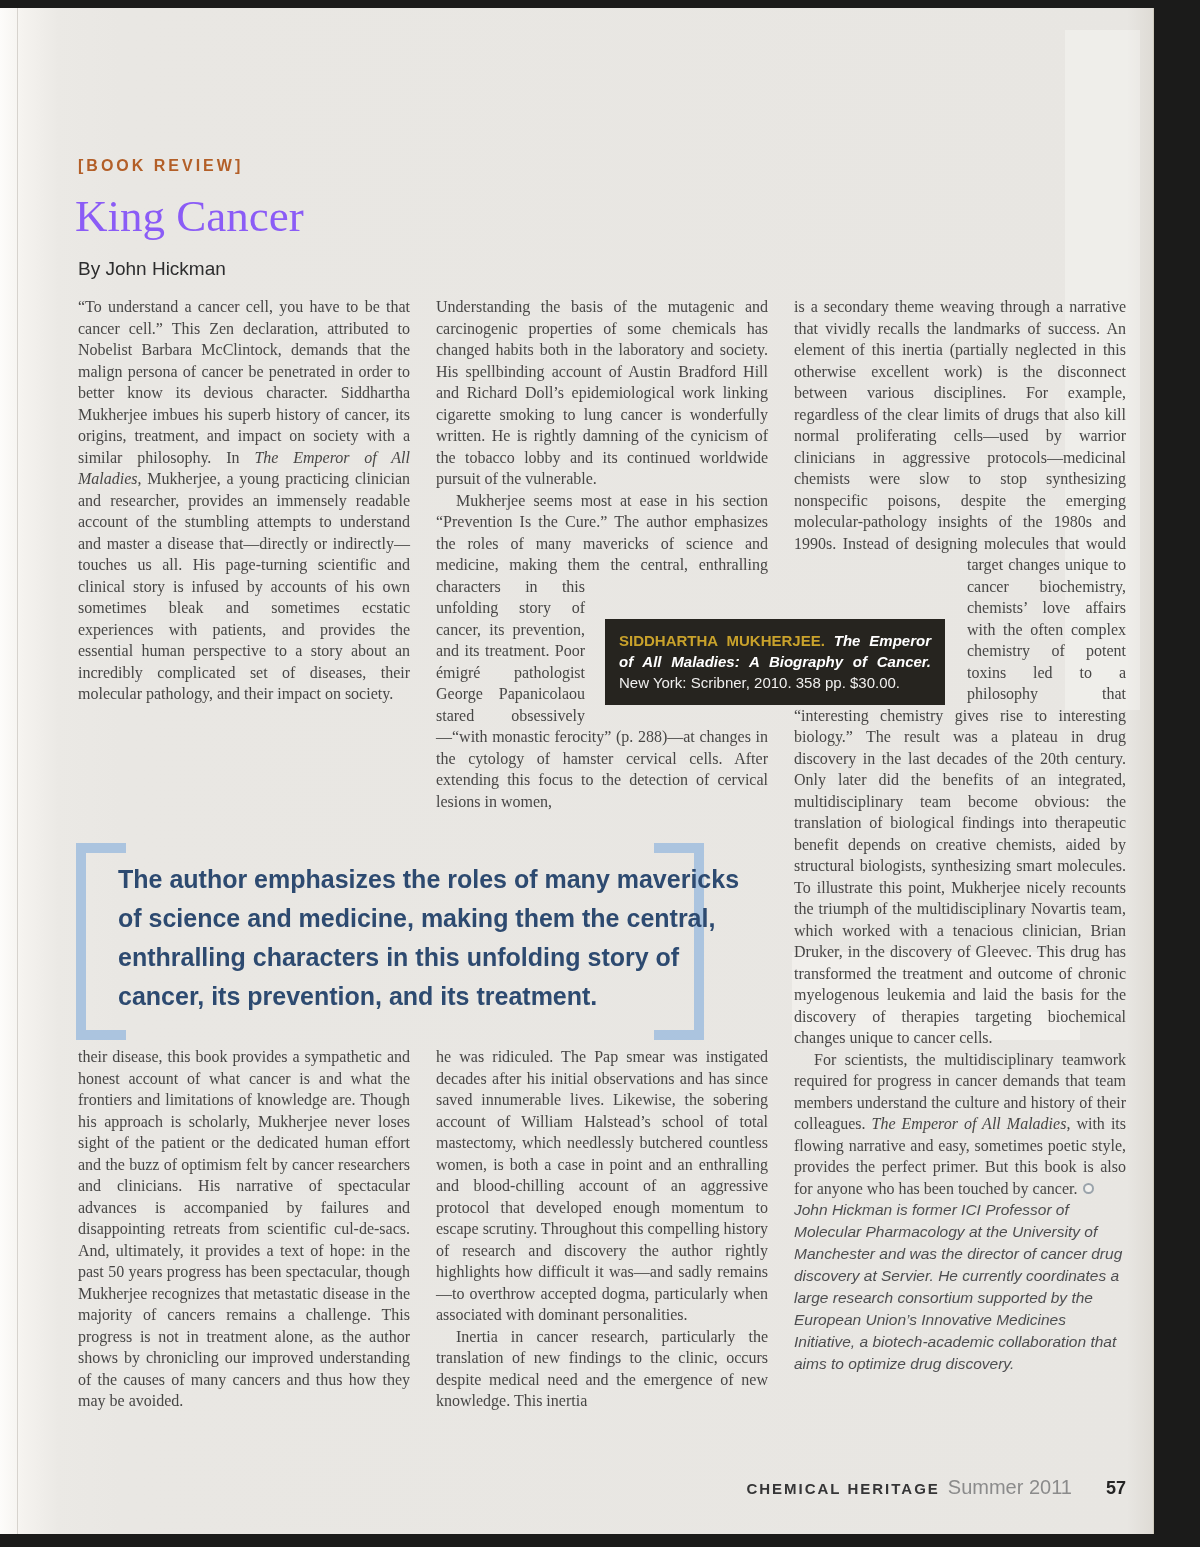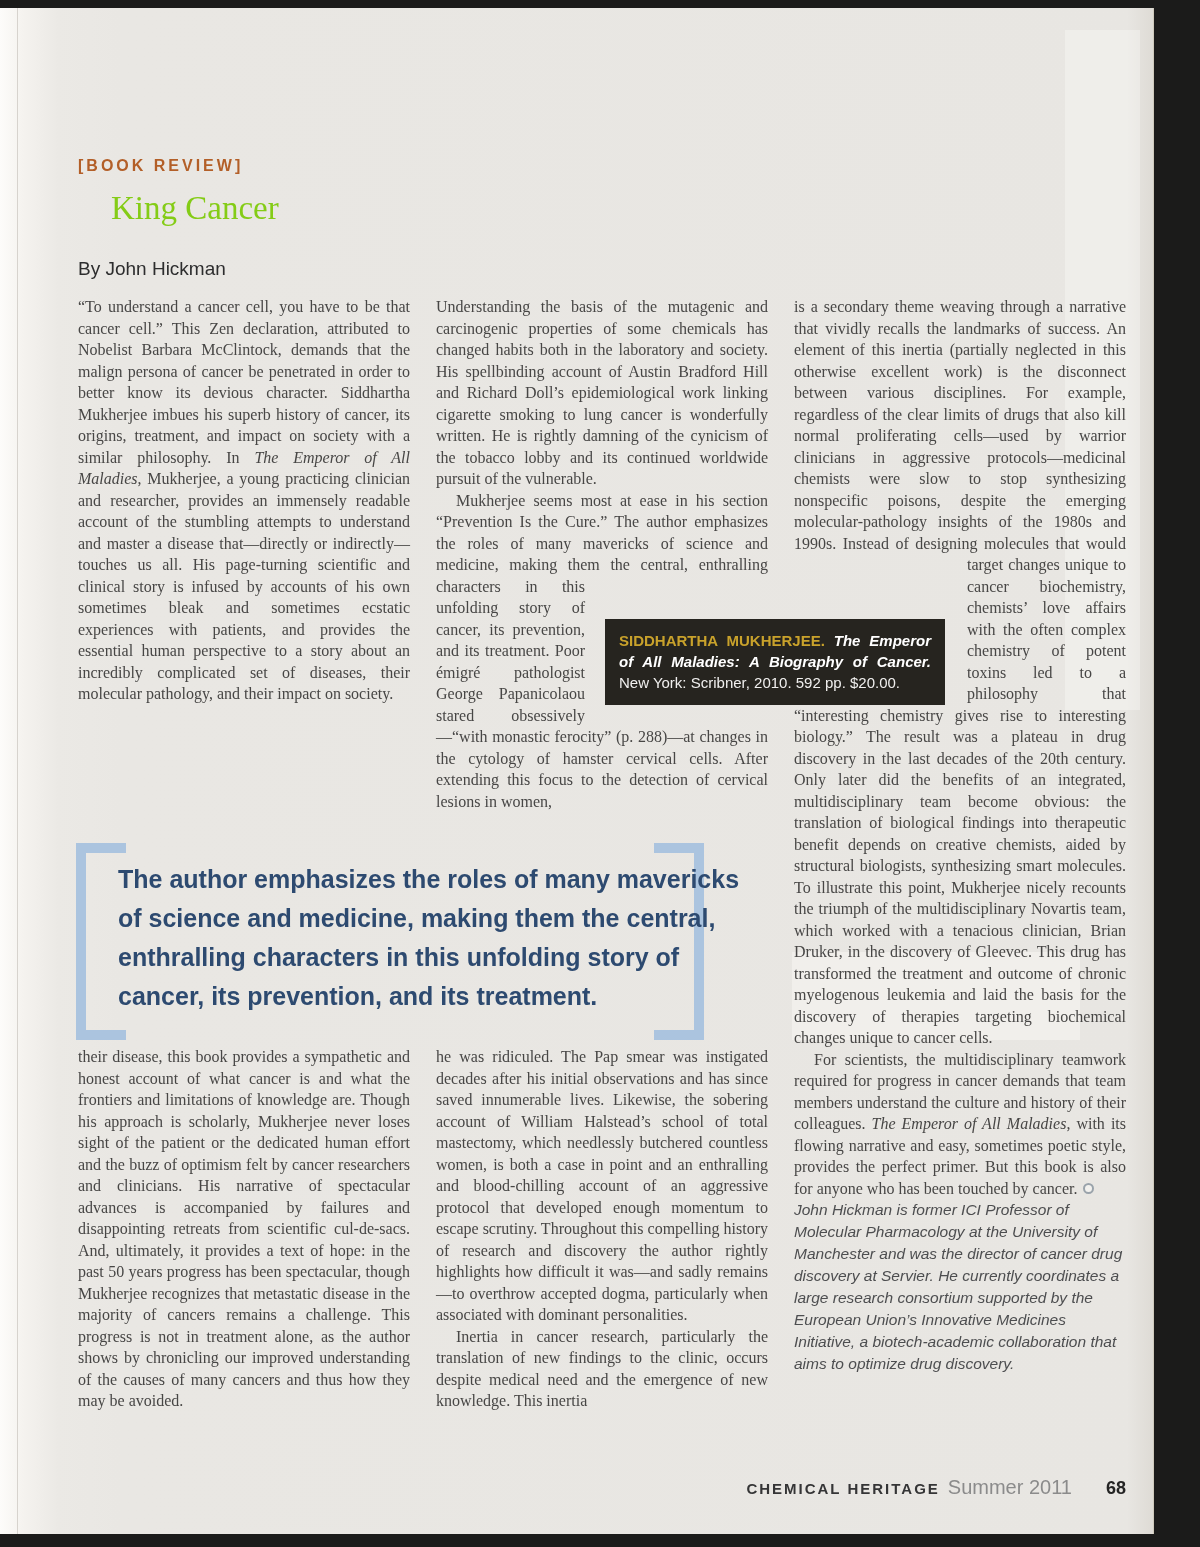--- a/index.html
+++ b/index.html
@@ -21,21 +21,21 @@
   .ghost-band{right:60px;top:30px;width:75px;height:680px;background:rgba(252,252,250,0.35);}
   .ghost-box{left:792px;top:952px;width:288px;height:88px;background:rgba(246,245,242,0.6);}
 
   .kicker{
     position:absolute;left:78px;top:157px;
     font-family:"Liberation Sans", sans-serif;font-weight:700;font-size:16px;
     letter-spacing:3px;color:#b35f28;
   }
   .title{
     position:absolute;left:75px;top:190px;
-    font-family:"Liberation Serif", serif;font-weight:400;font-size:33px;color:#84cc16;margin-left:36px;
+    font-family:"Liberation Serif", serif;font-weight:400;font-size:45px;color:#8b5cf6;
   }
   .byline{
     position:absolute;left:78px;top:258px;
     font-family:"Liberation Sans", sans-serif;font-weight:400;font-size:19px;color:#2d2d2e;
   }
 
   .col{
     position:absolute;width:332px;
     font-size:16px;line-height:21.5px;color:#474645;
     text-align:justify;
@@ -121,29 +121,29 @@
 
 <div class="pullquote">
   <div class="bracket bracket-left"></div>
   <div class="bracket bracket-right"></div>
   <div class="pq-text">The author emphasizes the roles of many mavericks of science and medicine, making them the central, enthralling characters in this unfolding story of cancer, its prevention, and its treatment.</div>
 </div>
 
 <div class="bookbox">
   <span class="bb-author">SIDDHARTHA MUKHERJEE.</span>
   <span class="bb-title">The Emperor of All Maladies: A Biography of Cancer.</span>
-  <span class="bb-imprint">New York: Scribner, 2010. 592 pp. $20.00.</span>
+  <span class="bb-imprint">New York: Scribner, 2010. 358 pp. $30.00.</span>
 </div>
 
 <div class="col col1-bot">
   <p>their disease, this book provides a sympathetic and honest account of what cancer is and what the frontiers and limitations of knowledge are. Though his approach is scholarly, Mukherjee never loses sight of the patient or the dedicated human effort and the buzz of optimism felt by cancer researchers and clinicians. His narrative of spectacular advances is accompanied by failures and disappointing retreats from scientific cul-de-sacs. And, ultimately, it provides a text of hope: in the past 50 years progress has been spectacular, though Mukherjee recognizes that metastatic disease in the majority of cancers remains a challenge. This progress is not in treatment alone, as the author shows by chronicling our improved understanding of the causes of many cancers and thus how they may be avoided.</p>
 </div>
 
 <div class="col col2-bot">
   <p>he was ridiculed. The Pap smear was instigated decades after his initial observations and has since saved innumerable lives. Likewise, the sobering account of William Halstead’s school of total mastectomy, which needlessly butchered countless women, is both a case in point and an enthralling and blood-chilling account of an aggressive protocol that developed enough momentum to escape scrutiny. Throughout this compelling history of research and discovery the author rightly highlights how difficult it was—and sadly remains—to overthrow accepted dogma, particularly when associated with dominant personalities.</p>
   <p class="ind">Inertia in cancer research, particularly the translation of new findings to the clinic, occurs despite medical need and the emergence of new knowledge. This inertia</p>
 </div>
 
 <div class="footer">
   <span class="f-mag">CHEMICAL HERITAGE</span>
   <span class="f-issue">Summer 2011</span>
-  <span class="f-page">68</span>
+  <span class="f-page">57</span>
 </div>
 
 </body></html>

